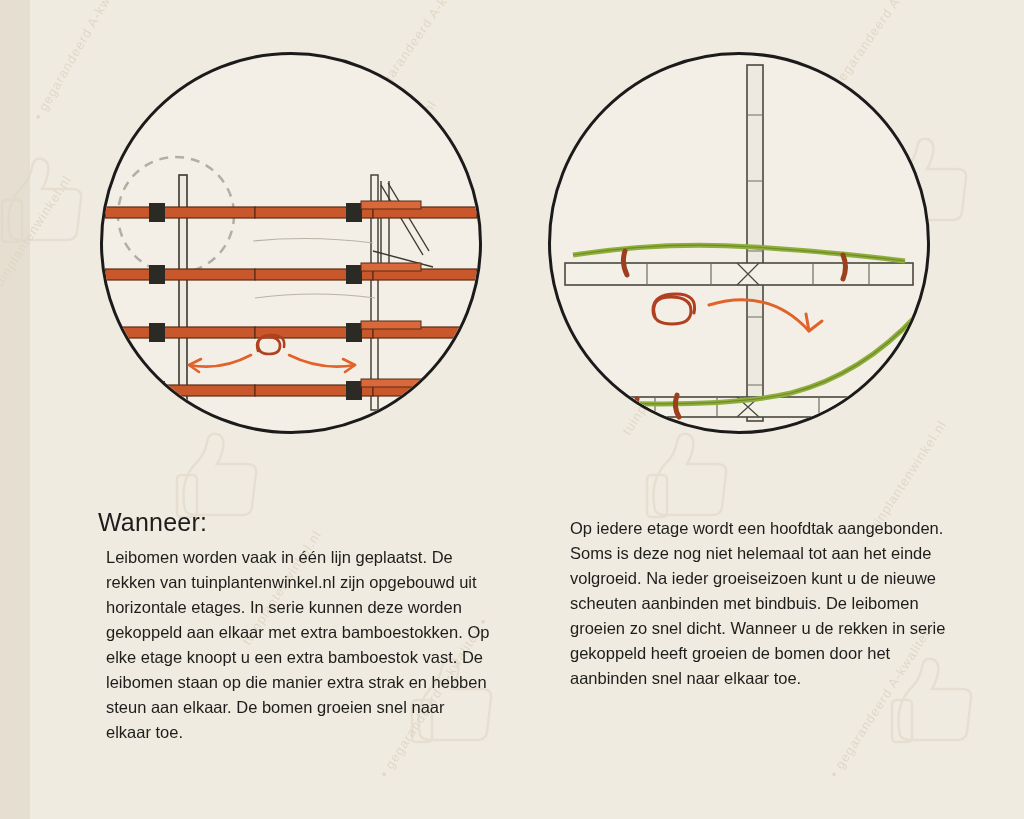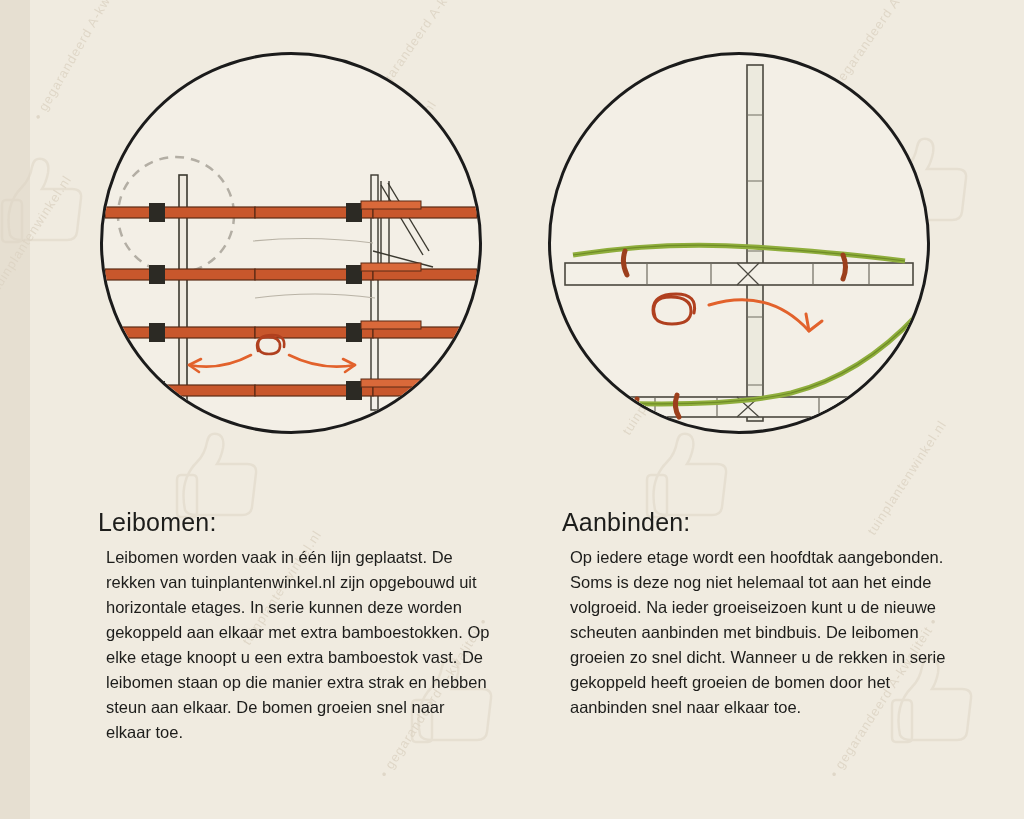--- a/index.html
+++ b/index.html
@@ -257,22 +257,21 @@
       </g>
 
       <g fill="none" stroke="#e2622c" stroke-width="3" stroke-linecap="round">
         <path d="M158 250 q60 -18 100 26"></path>
         <path d="M258 276 l-3 -17 M258 276 l13 -10"></path>
       </g>
     </svg>
   </div>
 
   <div class="caption" id="caption-left">
-    <h2>Leibomen:</h2>
+    <h2>Wanneer:</h2>
     <p>Leibomen worden vaak in één lijn geplaatst. De rekken van tuinplantenwinkel.nl zijn opgebouwd uit horizontale etages. In serie kunnen deze worden gekoppeld aan elkaar met extra bamboestokken. Op elke etage knoopt u een extra bamboestok vast. De leibomen staan op die manier extra strak en hebben steun aan elkaar. De bomen groeien snel naar elkaar toe.</p>
   </div>
 
   <div class="caption" id="caption-right">
-    <h2>Aanbinden:</h2>
     <p>Op iedere etage wordt een hoofdtak aangebonden. Soms is deze nog niet helemaal tot aan het einde volgroeid. Na ieder groeiseizoen kunt u de nieuwe scheuten aanbinden met bindbuis. De leibomen groeien zo snel dicht. Wanneer u de rekken in serie gekoppeld heeft groeien de bomen door het aanbinden snel naar elkaar toe.</p>
   </div>
 
 </div>
 
 </body></html>

